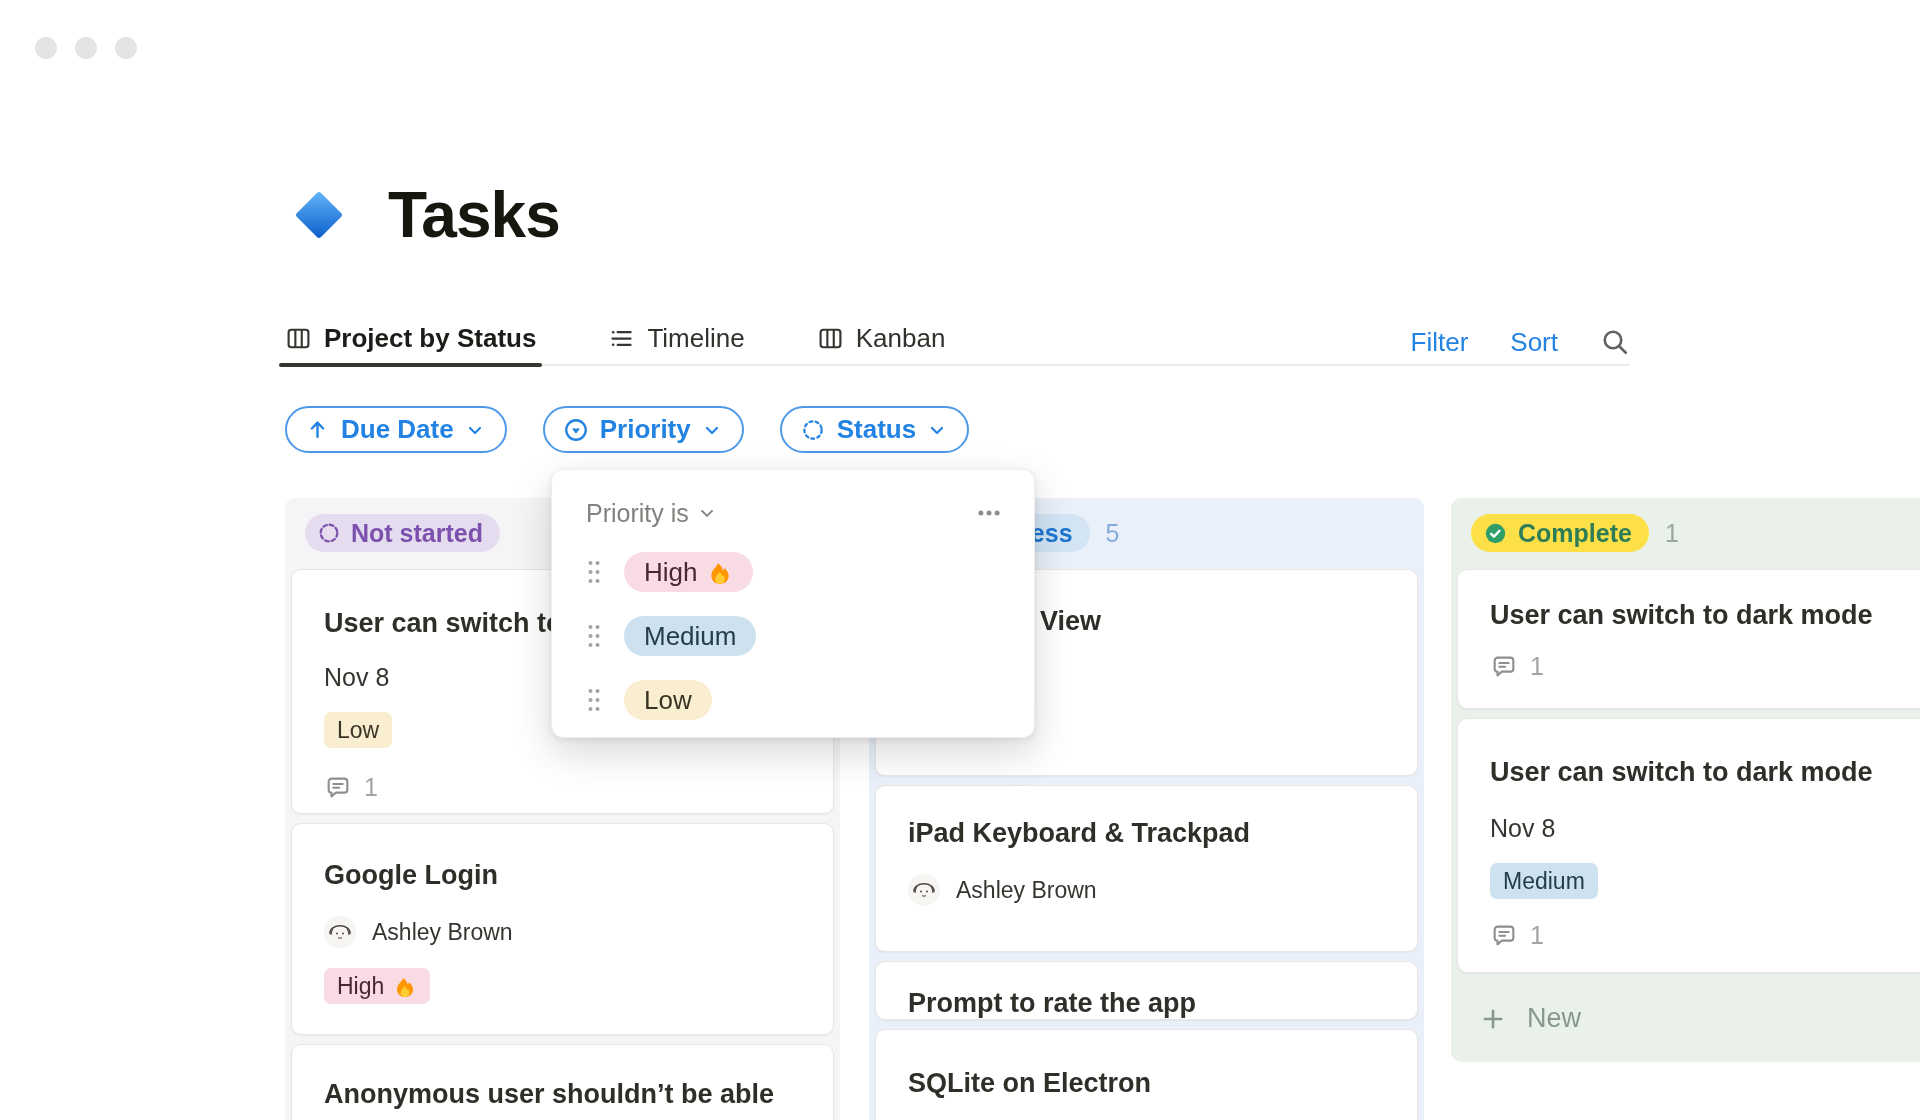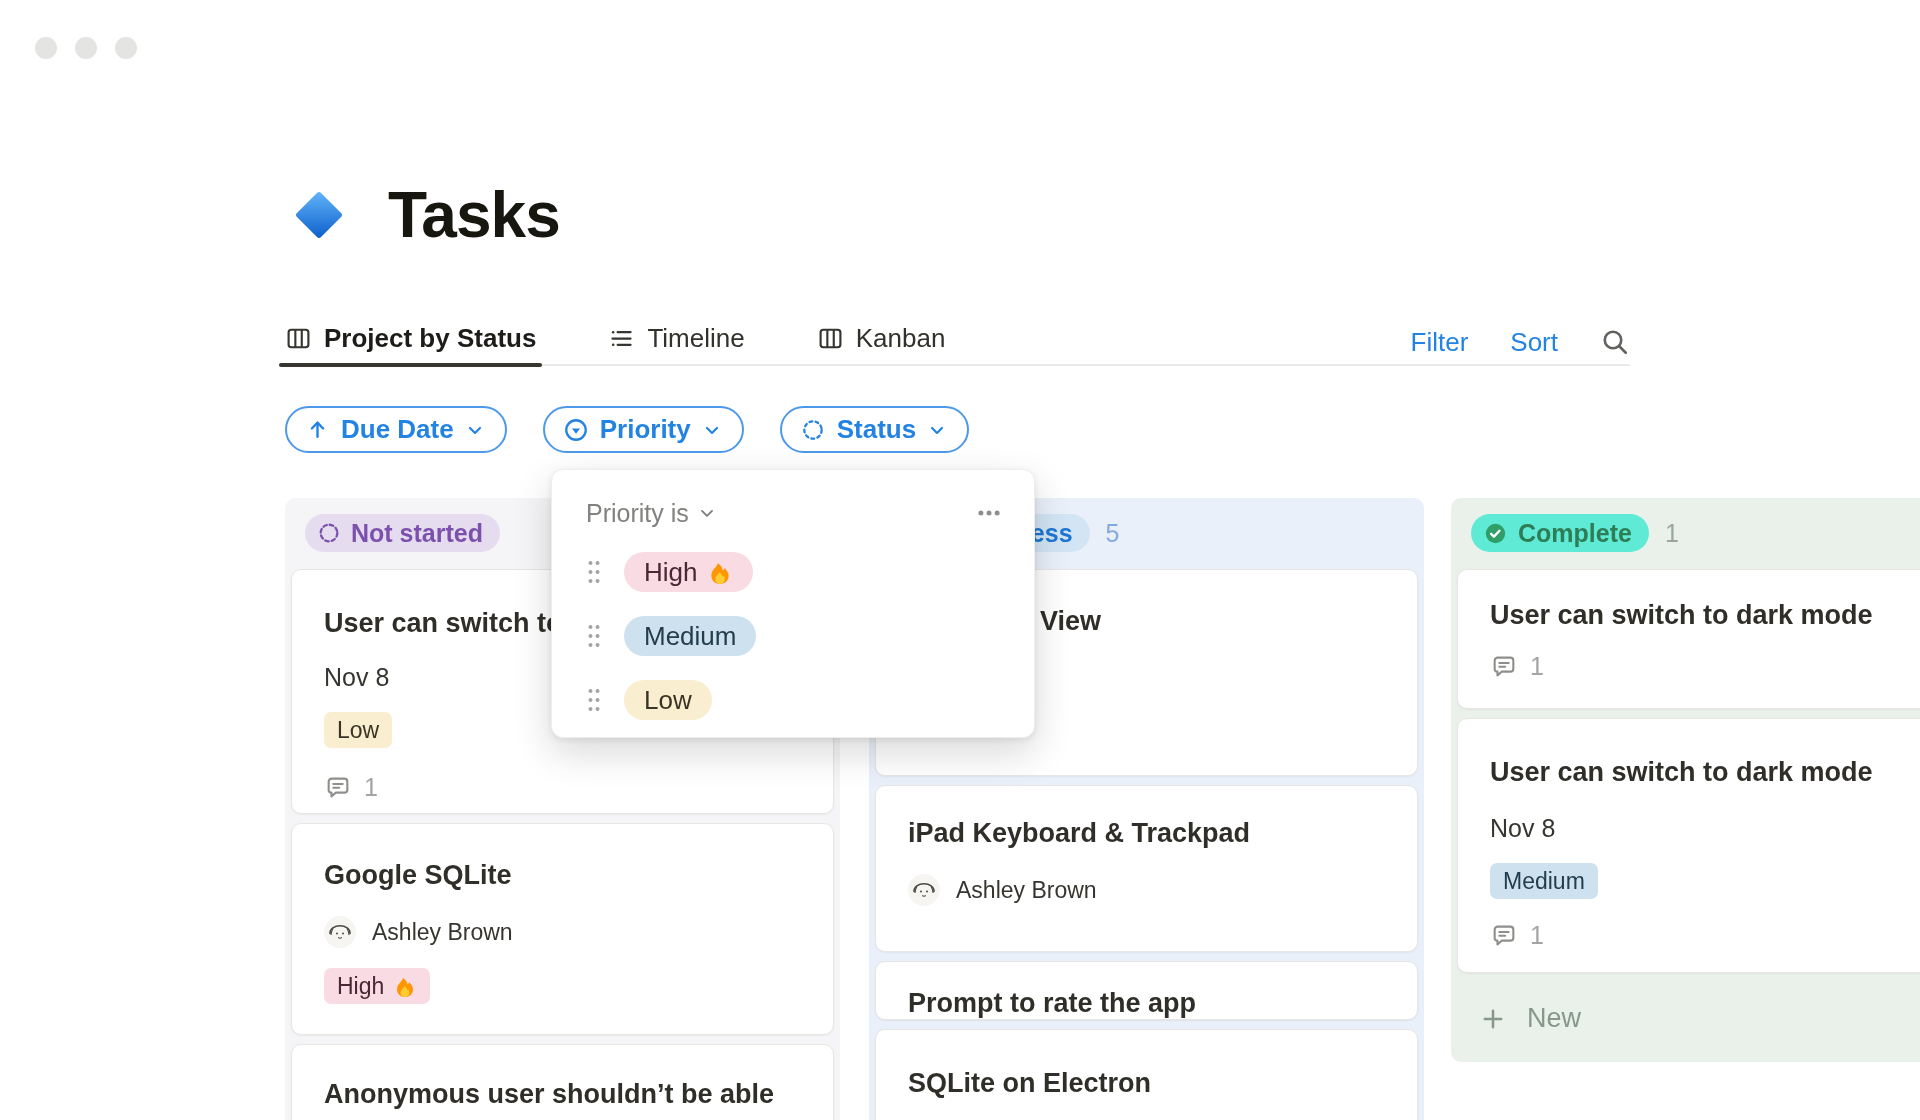--- a/index.html
+++ b/index.html
@@ -32,21 +32,21 @@
 
   
   .col { position:absolute; top:498px; width:555px; border-radius:10px; padding:0 6px; }
   .col-1 { left:285px; height:640px; background:#f5f4f7; }
   .col-2 { left:869px; height:640px; background:#e9f0f9; }
   .col-3 { left:1451px; height:564px; background:#eaf1eb; }
   .col-head { display:flex; align-items:center; gap:16px; padding:16px 14px 17px 14px; }
   .col-pill { display:inline-flex; align-items:center; gap:10px; height:38px; padding:0 17px 0 12px; border-radius:999px; font-size:25px; font-weight:600; }
   .col-pill.purple { background:#e5dcef; color:#7b51ad; }
   .col-pill.blue   { background:#d3e5f5; color:#1e76d2; }
-  .col-pill.green  { background:#5eead4; color:#2e7d57; }
+  .col-pill.green  { background:#fde047; color:#2e7d57; }
   .col-count { font-size:25px; font-weight:500; }
   .col-count.purple { color:#a79ab8; }
   .col-count.blue { color:#84a9dc; }
   .col-count.green { color:#98a69d; }
 
   .card { background:#fff; border:1px solid #e8e6e3; border-radius:10px; box-shadow:0 1px 2px rgba(15,15,15,.05); margin:0 0 9px 0; padding:0 32px; overflow:hidden; }
   .card-title { font-size:27px; font-weight:600; color:#302e29; line-height:34px; white-space:nowrap; }
   .card-meta { font-size:25px; color:#37352f; line-height:30px; }
   .assignee { display:flex; align-items:center; gap:16px; }
   .assignee-name { font-size:23px; color:#37352f; }
@@ -225,21 +225,21 @@
               <path d="M4 6.6A2.6 2.6 0 0 1 6.6 4h10.8A2.6 2.6 0 0 1 20 6.6v6.8a2.6 2.6 0 0 1-2.6 2.6H10l-3.6 3.2V16h-.2A2.2 2.2 0 0 1 4 13.4z"></path>
               <line x1="8" y1="8.6" x2="16" y2="8.6"></line>
               <line x1="8" y1="11.8" x2="13" y2="11.8"></line>
             </svg>
         </span>
         <span class="cnt">1</span>
       </div>
     </div>
 
     <div class="card c1b">
-      <div class="card-title">Google SQLite</div>
+      <div class="card-title">Google Login</div>
       <div class="assignee">
         <span class="avatar">
           <svg width="32" height="32" viewBox="0 0 32 32">
               <circle cx="16" cy="16" r="15.5" fill="#f6f5f2"></circle>
               <path d="M6 18 C5 7 27 7 26 18" fill="none" stroke="#4f4c46" stroke-width="1.6"></path>
               <path d="M9 12 q-2 4 -2 7 M23 12 q2 4 2 7" fill="none" stroke="#4f4c46" stroke-width="1.2"></path>
               <circle cx="13" cy="17.5" r="1" fill="#4f4c46"></circle>
               <circle cx="19" cy="17.5" r="1" fill="#4f4c46"></circle>
               <path d="M14.2 21.5 q1.8 1.4 3.6 0" fill="none" stroke="#4f4c46" stroke-width="1.1"></path>
             </svg>

